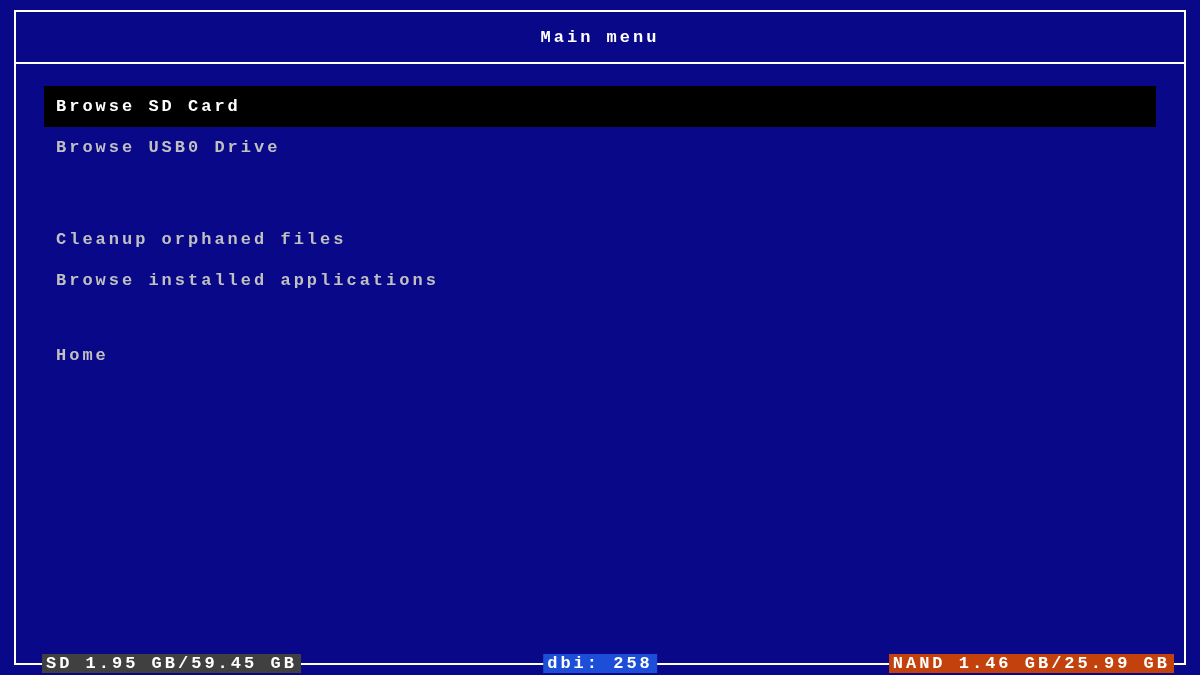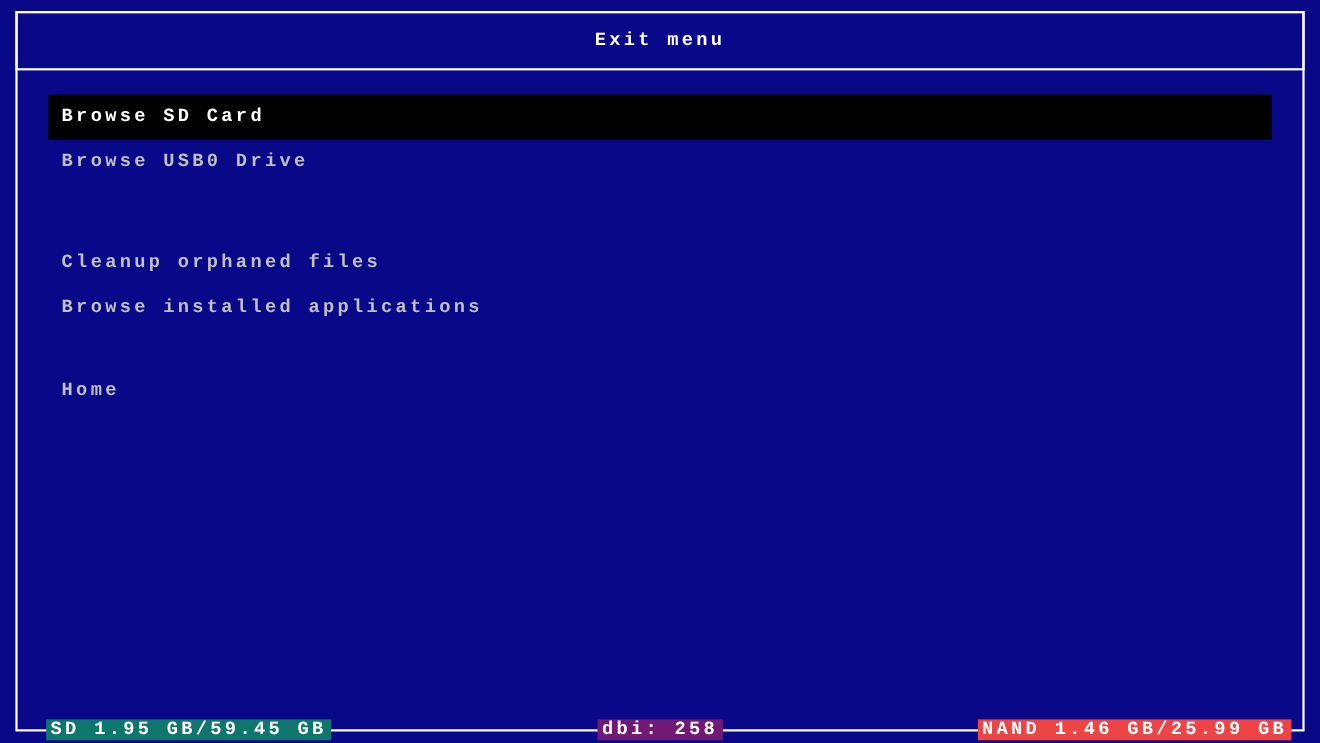--- a/index.html
+++ b/index.html
@@ -70,53 +70,53 @@
       bottom: 3px;
       left: 0;
       right: 0;
       height: 18px;
       display: flex;
       align-items: center;
     }
     .status-left {
       position: absolute;
       left: 42px;
-      background-color: #0f766e;
+      background-color: #404040;
       color: #ffffff;
       font-size: 17px;
       padding: 0 4px;
       letter-spacing: 3px;
     }
     .status-center {
       position: absolute;
       left: 50%;
       transform: translateX(-50%);
-      background-color: #701a75;
+      background-color: #1d4ed8;
       color: #ffffff;
       font-size: 17px;
       padding: 0 4px;
       letter-spacing: 3px;
     }
     .status-right {
       position: absolute;
       right: 26px;
-      background-color: #ef4444;
+      background-color: #c2410c;
       color: #ffffff;
       font-size: 17px;
       padding: 0 4px;
       letter-spacing: 3px;
     }
   </style>
 </head>
 <body>
 
 <div class="outer-frame"></div>
 
 <div class="header-box">
-  <span class="header-title">Exit menu</span>
+  <span class="header-title">Main menu</span>
 </div>
 
 <div class="menu-container">
   <div class="menu-item selected">Browse SD Card</div>
   <div class="menu-item">Browse USB0 Drive</div>
   <div class="menu-spacer"></div>
   <div class="menu-spacer"></div>
   <div class="menu-spacer"></div>
   <div class="menu-item">Cleanup orphaned files</div>
   <div class="menu-item">Browse installed applications</div>

